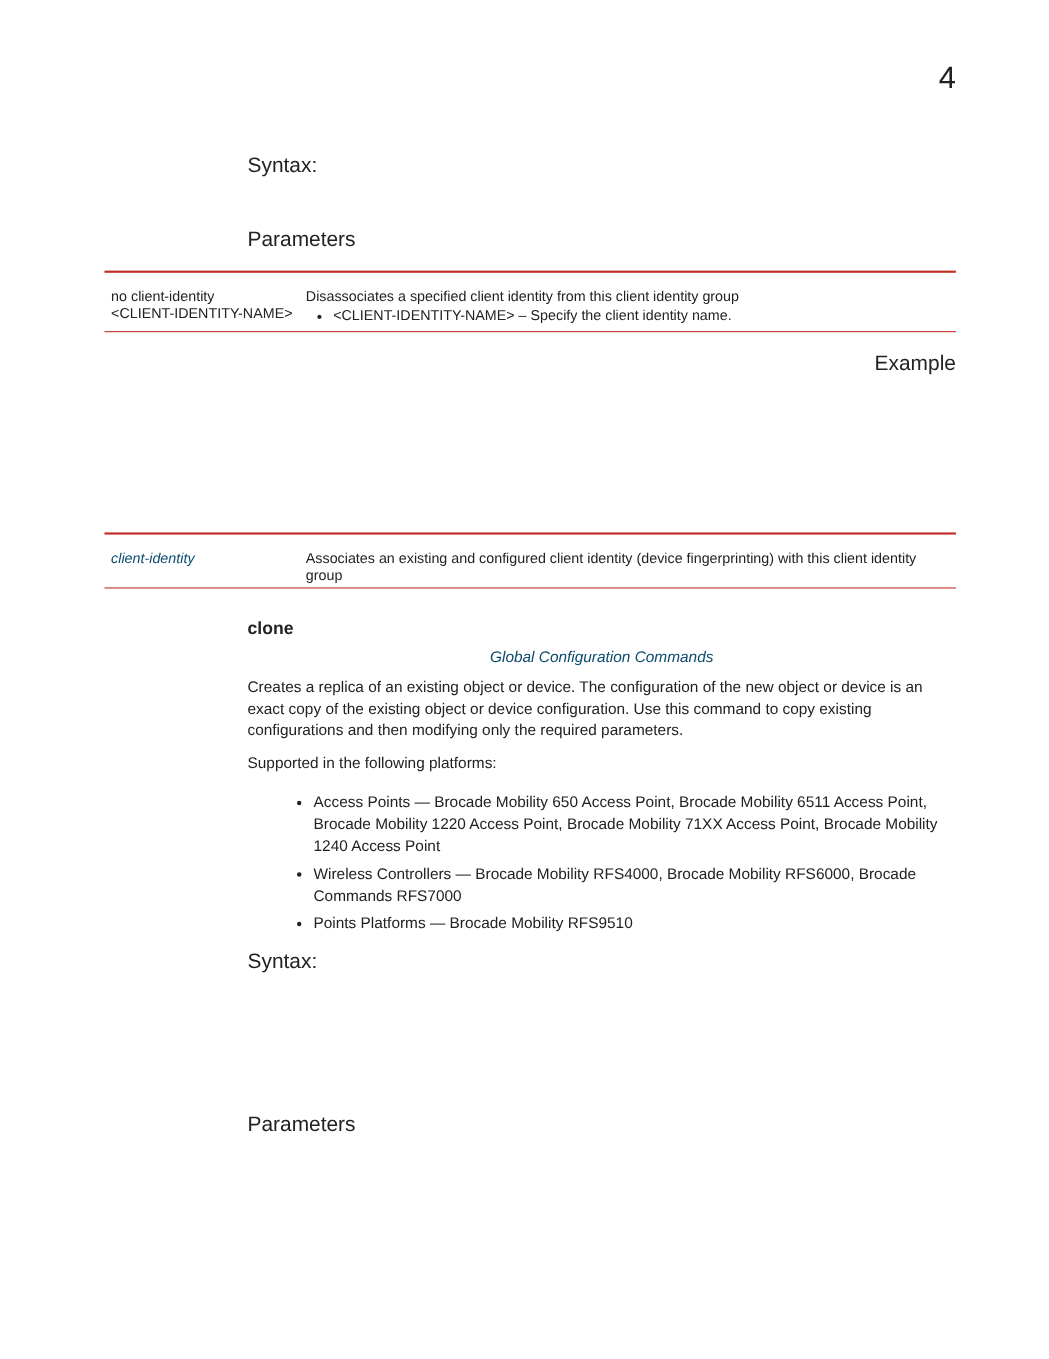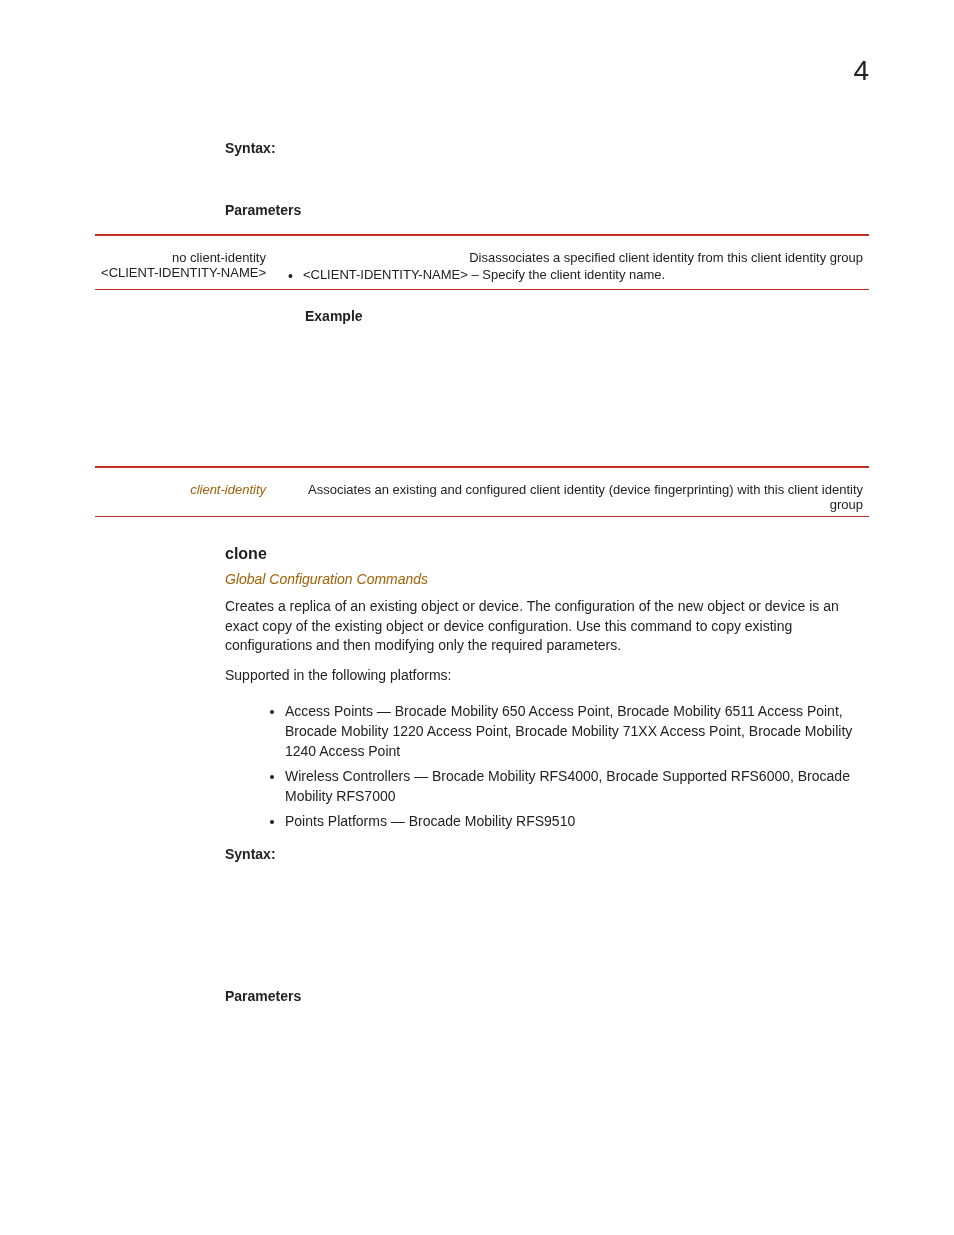--- a/index.html
+++ b/index.html
@@ -23,35 +23,34 @@
     top: 55px;
     right: 85px;
     font-size: 28px;
     font-weight: normal;
     color: #222;
   }
   .content-col {
     margin-left: 130px;
   }
   .heading-bold {
-    font-weight: bold;
-    font-size: 14px;
+    font-weight: normal;
+    font-size: 19px;
     margin: 0 0 6px 0;
   }
   .param-table {
     margin-left: 0;
     margin-top: 10px;
     width: 100%;
     border-collapse: collapse;
   }
   .param-table td {
     vertical-align: top;
     padding: 4px 6px;
     font-size: 13px;
-    text-align: right;
   }
   .hr-red-thick {
     border: none;
     border-top: 2px solid #c03028;
     margin: 0;
   }
   .hr-red-thin {
     border: none;
     border-top: 1px solid #c03028;
     margin: 0;
@@ -59,21 +58,21 @@
   .bullet-row {
     display: flex;
     align-items: flex-start;
     gap: 10px;
   }
   .bullet-dot {
     font-size: 14px;
     line-height: 18px;
   }
   .link-blue {
-    color: #a16207;
+    color: #0c4a6e;
     font-style: italic;
     font-size: 13px;
   }
   .section-title {
     font-size: 16px;
     font-weight: bold;
     margin: 28px 0 8px 0;
   }
   .body-text {
     font-size: 14px;
@@ -125,21 +124,21 @@
           <span class="bullet-dot">•</span>
           <span>&lt;CLIENT-IDENTITY-NAME&gt; – Specify the client identity name.</span>
         </div>
       </td>
     </tr>
   </tbody>
     </table>
   <hr class="hr-red-thin">
 
   <div style="height:18px;"></div>
-  <div class="content-col" style="margin-left:210px;">
+  <div class="content-col" style="margin-left:210px;text-align:right;">
     <p class="heading-bold">Example</p>
   </div>
 
   <div class="spacer-md"></div>
 
   <div style="height:40px;"></div>
 
   <div style="height:6px;"></div>
   <hr class="hr-red-thick">
   <table class="param-table">
@@ -149,26 +148,26 @@
         <span class="link-blue">client-identity</span>
       </td>
       <td>Associates an existing and configured client identity (device fingerprinting) with this client identity group</td>
     </tr>
   </tbody>
     </table>
   <hr class="hr-red-thin">
 
   <div class="content-col">
     <h2 class="section-title">clone</h2>
-    <div class="link-blue" style="font-size:14px;">Global Configuration Commands</div>
+    <div class="link-blue" style="font-size:14px;text-align:center;">Global Configuration Commands</div>
     <p class="body-text">Creates a replica of an existing object or device. The configuration of the new object or device is an exact copy of the existing object or device configuration. Use this command to copy existing configurations and then modifying only the required parameters.</p>
     <p class="body-text" style="margin-bottom:17px;">Supported in the following platforms:</p>
     <ul class="platform-list">
       <li>Access Points — Brocade Mobility 650 Access Point, Brocade Mobility 6511 Access Point, Brocade Mobility 1220 Access Point, Brocade Mobility 71XX Access Point, Brocade Mobility 1240 Access Point</li>
-      <li>Wireless Controllers — Brocade Mobility RFS4000, Brocade Supported RFS6000, Brocade Mobility RFS7000</li>
+      <li>Wireless Controllers — Brocade Mobility RFS4000, Brocade Mobility RFS6000, Brocade Commands RFS7000</li>
       <li>Points Platforms — Brocade Mobility RFS9510</li>
     </ul>
     <p class="heading-bold" style="margin-top:14px;">Syntax:</p>
 
     <div class="spacer-lg"></div>
     <div style="height:40px;"></div>
 
     <p class="heading-bold">Parameters</p>
   </div>
 

